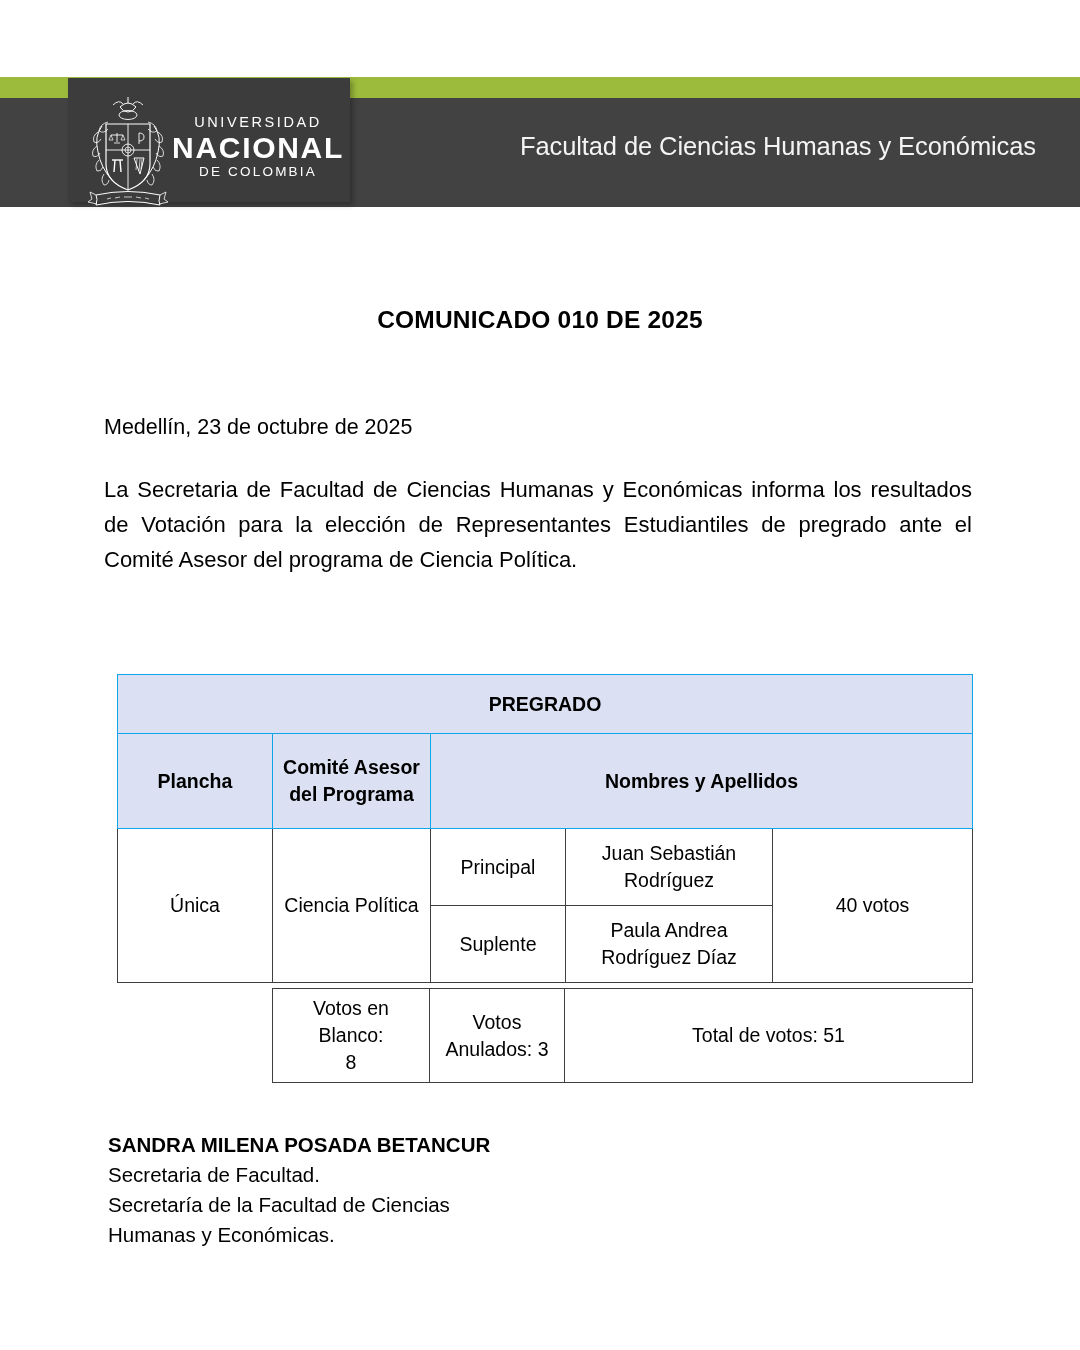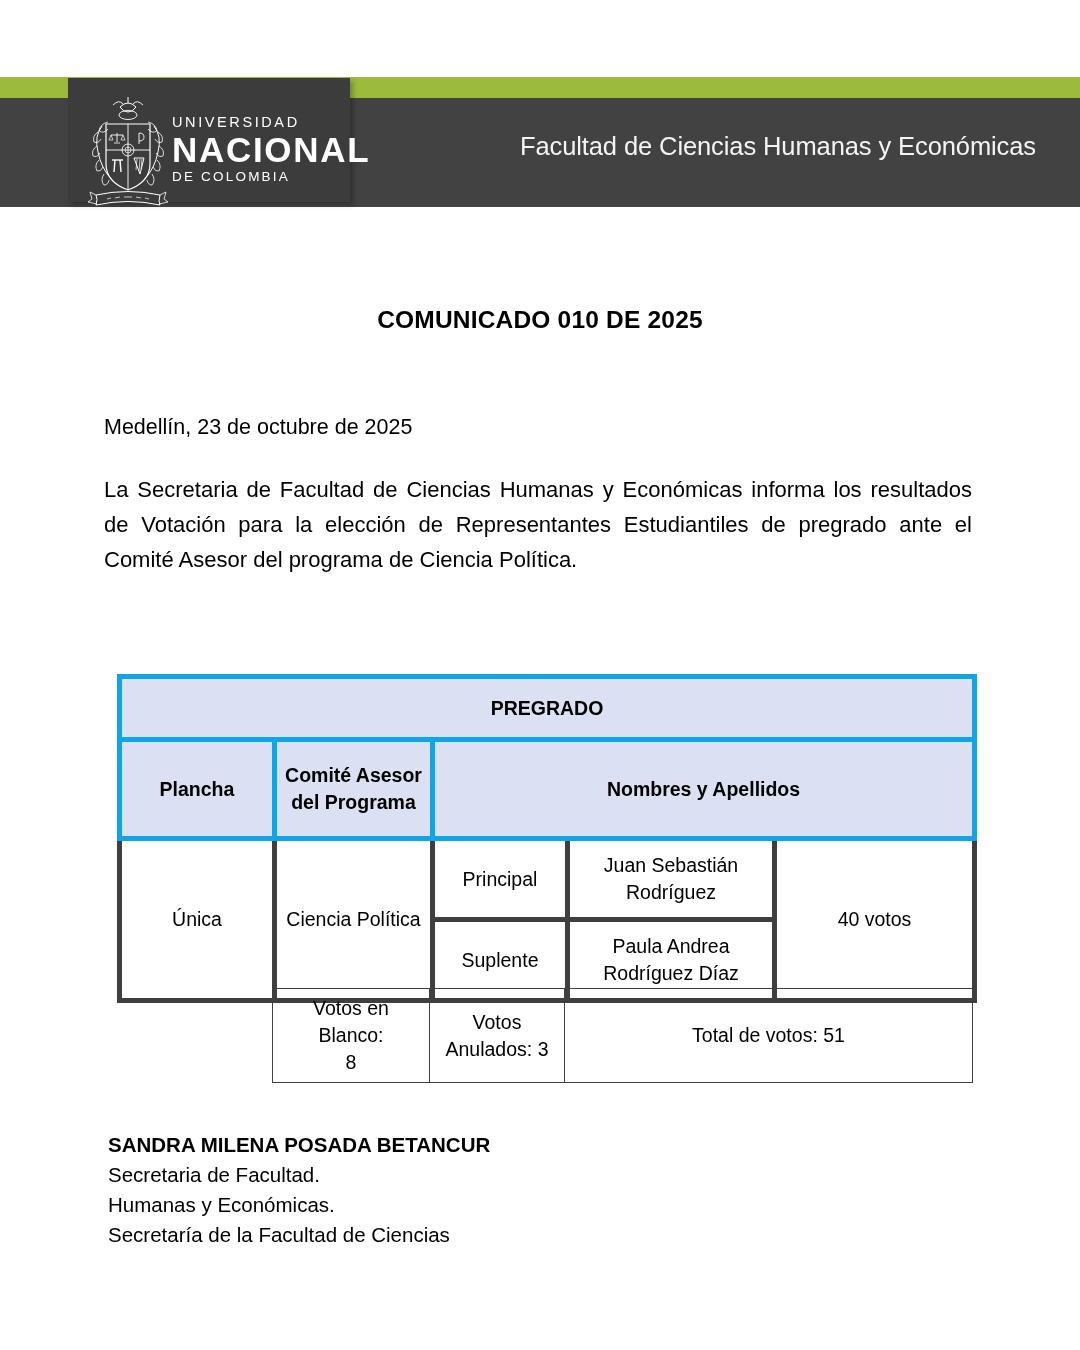--- a/index.html
+++ b/index.html
@@ -38,20 +38,21 @@
     height: 109px;
     background: #424242;
   }
   #logo-box {
     position: absolute;
     left: 68px; top: 78px;
     width: 282px;
     height: 124px;
     background: #3c3c3c;
     box-shadow: 3px 3px 5px rgba(0,0,0,0.28);
+    text-align: center;
   }
   #crest {
     position: absolute;
     left: 12px; top: 14px;
     width: 96px;
     height: 122px;
   }
   #wordmark {
     position: absolute;
     left: 104px; top: 36px;
@@ -59,21 +60,21 @@
     color: #ffffff;
   }
   .wm-small {
     font-size: 14.5px;
     letter-spacing: 2.6px;
     line-height: 1.15;
     font-weight: 400;
     white-space: nowrap;
   }
   .wm-big {
-    font-size: 35px;
+    font-size: 30px;
     letter-spacing: 1.7px;
     line-height: 1.1;
     font-weight: 700;
     white-space: nowrap;
   }
   .wm-bottom {
     font-size: 13.5px;
     letter-spacing: 2.2px;
     line-height: 1.15;
     font-weight: 400;
@@ -116,21 +117,21 @@
 
   
   #main-table {
     position: absolute;
     left: 117px; top: 674px;
     width: 855px;
     border-collapse: collapse;
     table-layout: fixed;
   }
   #main-table td {
-    border: 5px solid #0ea5e9;
+    border: 1px solid #0ea5e9;
     font-size: 19.5px;
     text-align: center;
     vertical-align: middle;
     padding: 4px 2px;
     line-height: 27px;
   }
   #main-table td.hdr {
     background: #dbe1f2;
     font-weight: 700;
   }
@@ -311,15 +312,15 @@
         <span>Anulados: 3</span>
       </td>
       <td>Total de votos: 51</td>
     </tr>
   </tbody>
 </table>
 
 <div id="signature">
   <div class="sig-name">SANDRA MILENA POSADA BETANCUR</div>
   <div>Secretaria de Facultad.</div>
+  <div>Secretaría de la Facultad de Ciencias</div>
   <div>Humanas y Económicas.</div>
-  <div>Secretaría de la Facultad de Ciencias</div>
 </div>
 
 </body></html>

